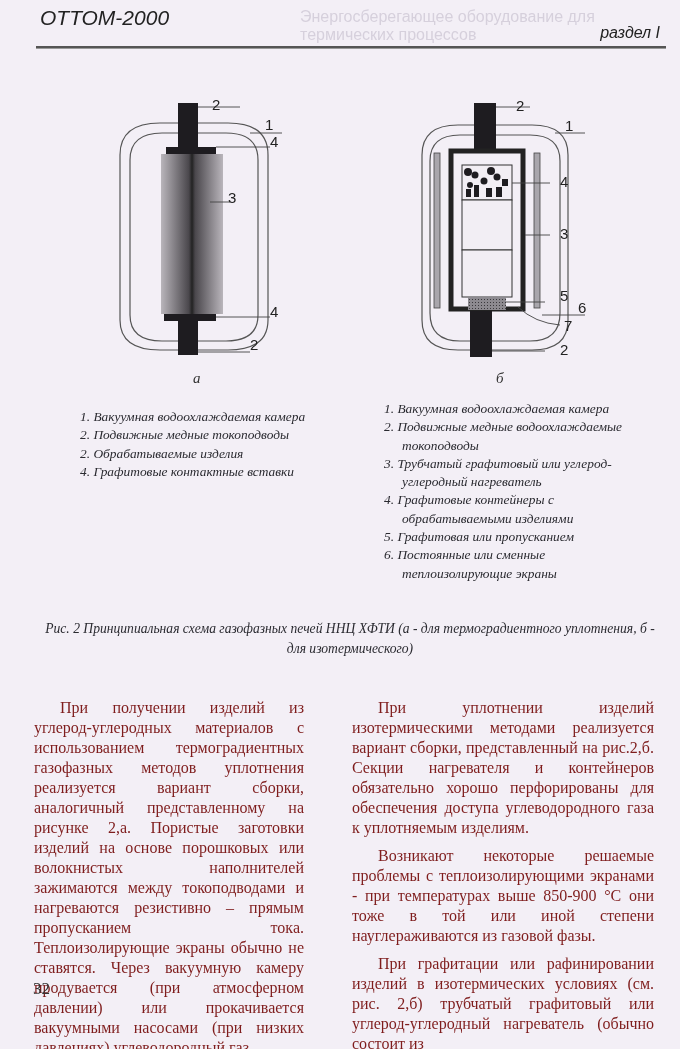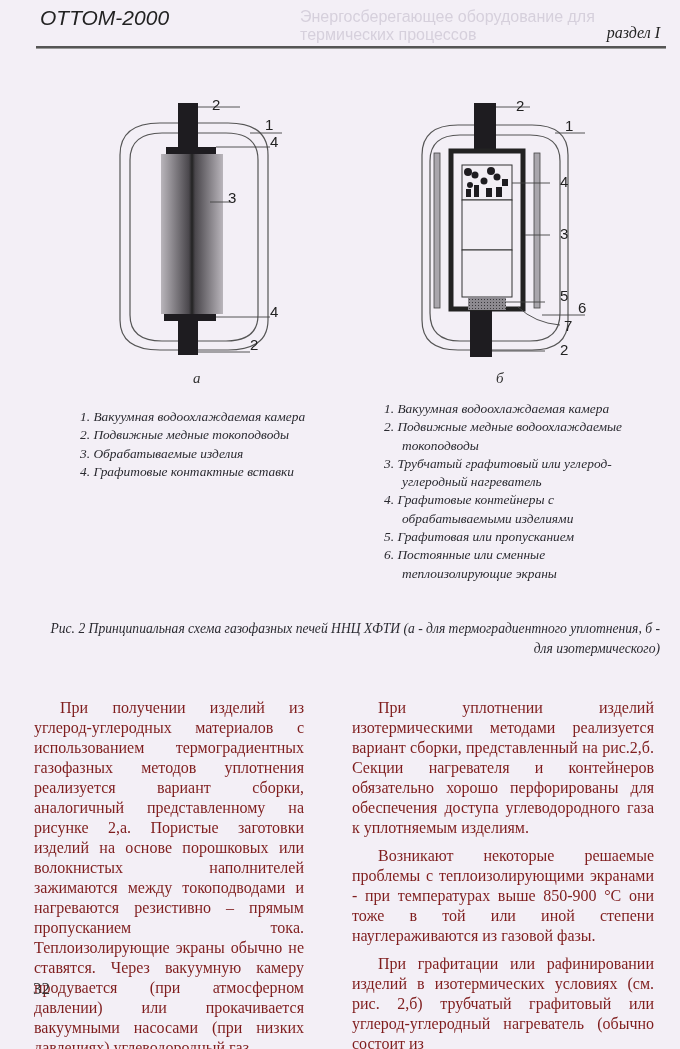--- a/index.html
+++ b/index.html
@@ -3,29 +3,29 @@
 <meta charset="utf-8">
 <style>
   html, body { margin: 0; padding: 0; }
   body {
     width: 680px; height: 1049px; overflow: hidden; position: relative;
     background: #f3eff6;
     font-family: "Liberation Serif", serif; color: #2a2a2e;
   }
   .header-left { position: absolute; left: 40px; top: 6px; font-family: Liberation Sans, sans-serif; font-style: italic; font-size: 21px; color: #222; }
   .header-center { position: absolute; left: 300px; top: 8px; font-family: "Liberation Sans", sans-serif; font-size: 16px; color: #d6d0dc; }
-  .header-right { position: absolute; right: 20px; top: 24px; font-family: Liberation Serif, serif; font-style: italic; font-size: 16px; color: #222; }
+  .header-right { position: absolute; right: 20px; top: 24px; font-family: Liberation Sans, sans-serif; font-style: italic; font-size: 16px; color: #222; }
   .header-rule { position: absolute; left: 36px; right: 14px; top: 46px; height: 2px; background: #555; border-bottom: 1px solid #999; }
   svg.fig { position: absolute; }
   .lbl { font-family: "Liberation Sans", sans-serif; font-size: 15px; fill: #222; }
   .sub-label { position: absolute; font-style: italic; font-size: 15px; color: #333; }
   .legend { position: absolute; font-style: italic; font-size: 13.4px; line-height: 18.3px; color: #2a2a30; margin: 0; padding: 0; list-style: none; }
   .legend li { margin: 0; }
   .legend .cont { padding-left: 18px; display: block; }
-  .caption { position: absolute; left: 40px; width: 620px; top: 619px; text-align: right; font-style: italic; font-size: 13.6px; line-height: 20px; color: #2a2a30; }
+  .caption { position: absolute; left: 40px; width: 620px; top: 619px; text-align: center; font-style: italic; font-size: 13.6px; line-height: 20px; color: #2a2a30; }
   .col { position: absolute; font-size: 16px; line-height: 20px; text-align: justify; color: #7f1d1d; }
   .col p { margin: 0 0 8px 0; text-indent: 26px; }
   .page-num { position: absolute; left: 33px; top: 979px; font-family: Liberation Serif, serif; font-size: 17px; color: #333; }
 </style>
 </head>
 <body>
 
 <div class="header-left">ОТТОМ-2000</div>
 <div class="header-center">Энергосберегающее оборудование для термических процессов</div>
 <div class="header-right">раздел I</div>
@@ -113,21 +113,21 @@
   <text class="lbl" x="160" y="206">5</text>
   <text class="lbl" x="178" y="218">6</text>
   <text class="lbl" x="164" y="236">7</text>
   <text class="lbl" x="160" y="260">2</text>
 </svg>
 <div class="sub-label" style="left:496px; top:370px;">б</div>
 
 <ul class="legend" style="left:80px; top:408px;">
   <li>1. Вакуумная водоохлаждаемая камера</li>
   <li>2. Подвижные медные токоподводы</li>
-  <li>3. Обрабатываемые изделия</li>
+  <li>2. Обрабатываемые изделия</li>
   <li>4. Графитовые контактные вставки</li>
 </ul>
 
 <ul class="legend" style="left:384px; top:400px;">
   <li><span>1.</span> <span>Вакуумная водоохлаждаемая камера</span></li>
   <li><span>2.</span> <span>Подвижные медные водоохлаждаемые</span><span class="cont">токоподводы</span></li>
   <li><span>3.</span> <span>Трубчатый графитовый или углерод-</span><span class="cont">углеродный нагреватель</span></li>
   <li><span>4.</span> <span>Графитовые контейнеры с</span><span class="cont">обрабатываемыми изделиями</span></li>
   <li><span>5.</span> <span>Графитовая или пропусканием</span></li>
   <li><span>6.</span> <span>Постоянные или сменные</span><span class="cont">теплоизолирующие экраны</span></li>

